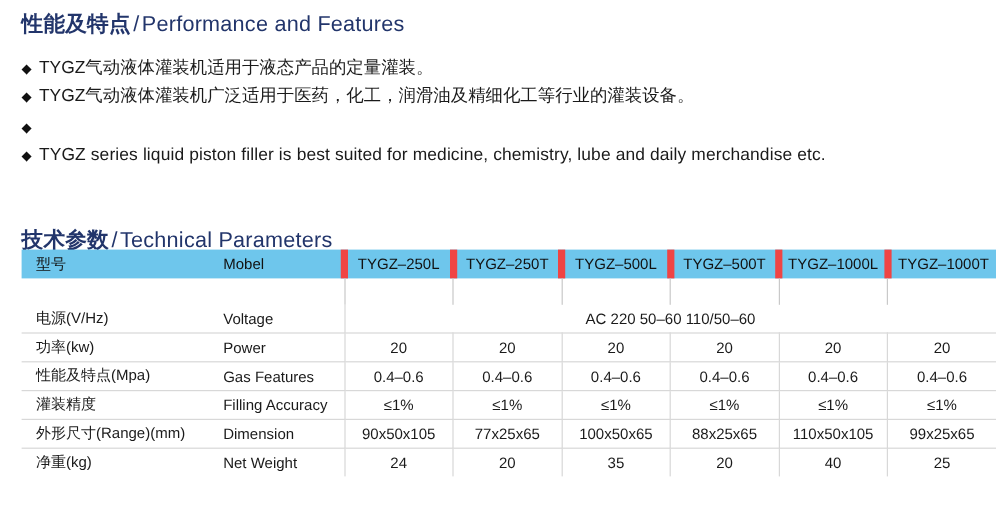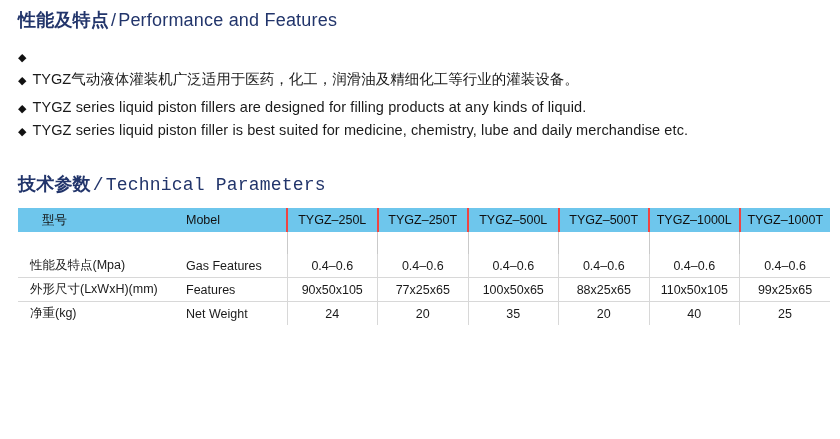--- a/index.html
+++ b/index.html
@@ -24,21 +24,21 @@
     font-weight: bold;
     color: #22356b;
     letter-spacing: 0.2px;
     white-space: nowrap;
   }
   .section-heading .cn { font-weight: bold; }
   .section-heading .sep { font-weight: normal; padding: 0 2px; }
   .section-heading .en { font-weight: normal; }
 
   #heading-features { top: 8px; }
-  #heading-params   { top: 172px; font-family: Liberation Mono, monospace; }
+  #heading-params   { top: 188px; }
 
   
   .bullet-list {
     position: absolute;
     left: 18px;
     margin: 0;
     padding: 0;
     list-style: none;
   }
   #features-cn { top: 46px; }
@@ -88,27 +88,27 @@
   table.spec tr.stub-row td:last-child { border-right: none; }
   table.spec tr.stub-row td.no-rule { border-right: none; }
 
   table.spec thead tr.head-row th {
     background: #6ec6ec;
     color: #111;
     font-weight: normal;
     height: 24px;
     padding: 0 0 0 0;
     text-align: center;
-    border-right: 2px solid #ef4444;
+    border-right: 6px solid #ef4444;
     white-space: nowrap;
     font-size: 12.5px;
   }
   table.spec thead tr.head-row th.label-cn {
     text-align: left;
-    padding-left: 24px;
+    padding-left: 12px;
     border-right: none;
     margin-top: 19px;
   }
   table.spec thead tr.head-row th.label-en {
     text-align: left;
     padding-left: 6px;
   }
   table.spec thead tr.head-row th:last-child { border-right: none; margin-left: 17px; }
 
   table.spec tbody td {
@@ -136,31 +136,31 @@
 </head>
 <body>
 
 <div class="section-heading" id="heading-features">
   <span class="cn">性能及特点</span><span class="sep">/</span><span class="en">Performance and Features</span>
 </div>
 
 <ul class="bullet-list" id="features-cn">
   <li class="bullet-item cn">
     <span class="marker">◆</span>
+    <span class="btext">TYGZ气动液体灌装机适用于液态产品的定量灌装。</span>
   </li>
   <li class="bullet-item cn">
     <span class="marker">◆</span>
     <span class="btext">TYGZ气动液体灌装机广泛适用于医药，化工，润滑油及精细化工等行业的灌装设备。</span>
   </li>
 </ul>
 
 <ul class="bullet-list" id="features-en">
   <li class="bullet-item">
     <span class="marker">◆</span>
-    <span class="btext">TYGZ series liquid piston fillers are designed for filling products at any kinds of liquid.</span>
   </li>
   <li class="bullet-item">
     <span class="marker">◆</span>
     <span class="btext">TYGZ series liquid piston filler is best suited for medicine, chemistry, lube and daily merchandise etc.</span>
   </li>
 </ul>
 
 <div class="section-heading" id="heading-params">
   <span class="cn">技术参数</span><span class="sep">/</span><span class="en">Technical Parameters</span>
 </div>
@@ -196,32 +196,57 @@
           <th>TYGZ–250L</th>
           <th>TYGZ–250T</th>
           <th>TYGZ–500L</th>
           <th>TYGZ–500T</th>
           <th>TYGZ–1000L</th>
           <th>TYGZ–1000T</th>
         </tr>
       </thead>
     <tbody id="spec-tbody">
         <tr>
+          <td class="label-cn">电源(V/Hz)</td>
+          <td class="label-en">Voltage</td>
+          <td class="merged" colspan="6">AC 220  50–60  110/50–60</td>
+        </tr>
+        <tr>
+          <td class="label-cn">功率(kw)</td>
+          <td class="label-en">Power</td>
+          <td>20</td>
+          <td>20</td>
+          <td>20</td>
+          <td>20</td>
+          <td>20</td>
+          <td>20</td>
+        </tr>
+        <tr>
           <td class="label-cn">性能及特点(Mpa)</td>
           <td class="label-en">Gas Features</td>
           <td>0.4–0.6</td>
           <td>0.4–0.6</td>
           <td>0.4–0.6</td>
           <td>0.4–0.6</td>
           <td>0.4–0.6</td>
           <td>0.4–0.6</td>
         </tr>
         <tr>
-          <td class="label-cn">外形尺寸(LxWxH)(mm)</td>
-          <td class="label-en">Features</td>
+          <td class="label-cn">灌装精度</td>
+          <td class="label-en">Filling Accuracy</td>
+          <td>≤1%</td>
+          <td>≤1%</td>
+          <td>≤1%</td>
+          <td>≤1%</td>
+          <td>≤1%</td>
+          <td>≤1%</td>
+        </tr>
+        <tr>
+          <td class="label-cn">外形尺寸(Range)(mm)</td>
+          <td class="label-en">Dimension</td>
           <td>90x50x105</td>
           <td>77x25x65</td>
           <td>100x50x65</td>
           <td>88x25x65</td>
           <td>110x50x105</td>
           <td>99x25x65</td>
         </tr>
         <tr>
           <td class="label-cn">净重(kg)</td>
           <td class="label-en">Net Weight</td>

